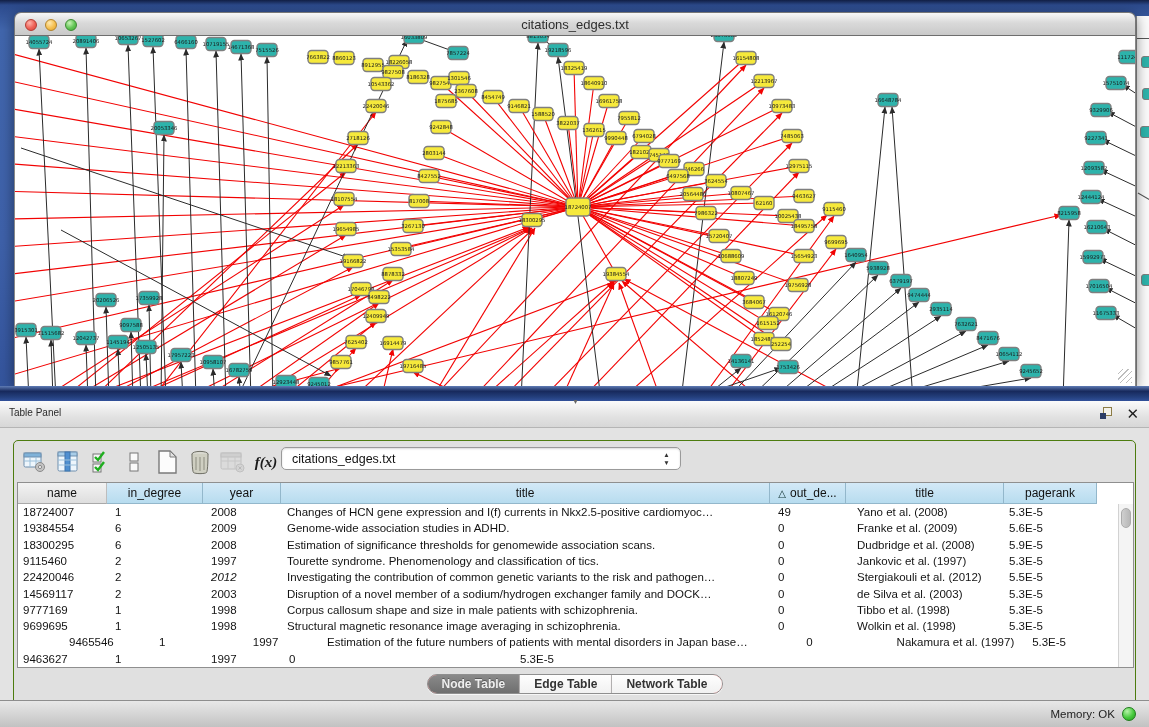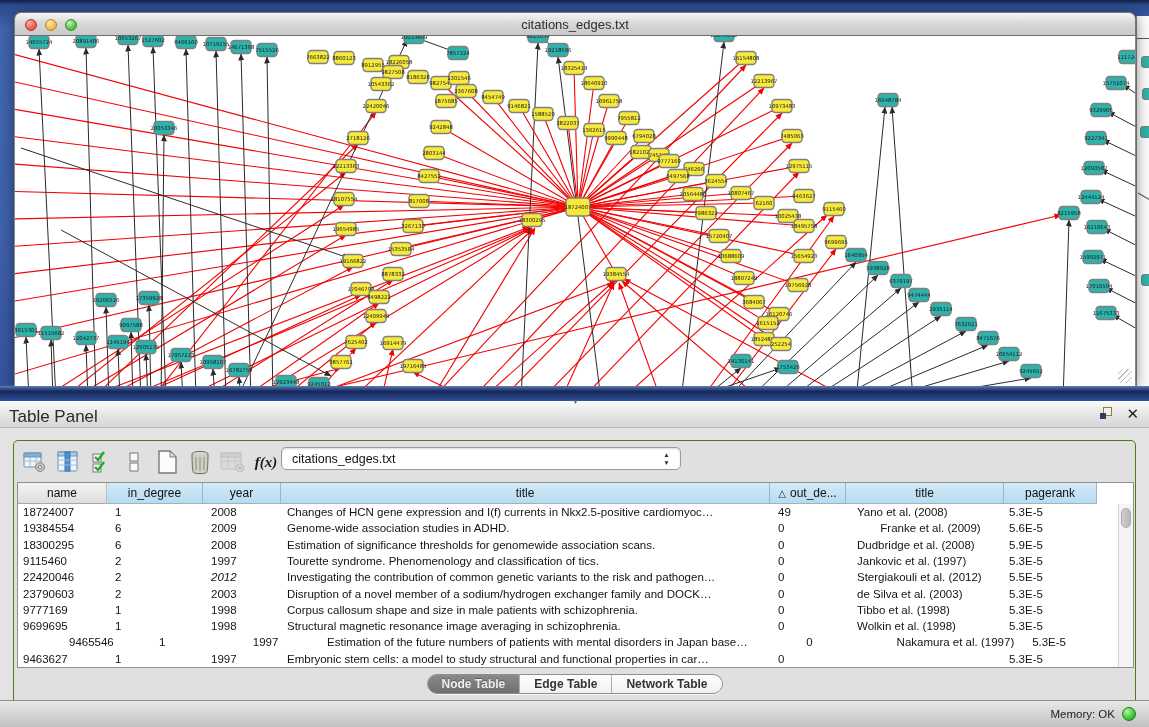--- a/index.html
+++ b/index.html
@@ -32,21 +32,21 @@
     background:#ffffff; border-left:1px solid #888; border-right:1px solid #888; overflow:hidden; }
   .canvas svg { display:block; }
   .grip { position:absolute; right:3px; bottom:3px; width:14px; height:14px; opacity:.65;
     background:repeating-linear-gradient(135deg,transparent 0 3px,#9a9a9a 3px 4px); }
   .navy-strip { position:absolute; left:0; top:386px; width:1149px; height:15px;
     background:linear-gradient(180deg,#5f7cb5 0,#17295c 35%,#24407e 75%,#31519a 100%); }
 
   
   .panel-titlebar { position:absolute; left:0; top:401px; width:1149px; height:27px;
     background:linear-gradient(180deg,#fbfbfb,#e2e2e2 60%,#d7d7d7); border-bottom:1px solid #b5b5b5; }
-  .panel-title { position:absolute; left:9px; top:6px; font-size:17px; color:#2b2b2b; }
+  .panel-title { position:absolute; left:9px; top:6px; font-size:10px; color:#2b2b2b; }
   .splitter-nub { position:absolute; left:571px; top:-2px; width:9px; height:6px; color:#666; font-size:8px; line-height:6px; text-align:center;}
   .float-btn { position:absolute; right:34px; top:6px; width:15px; height:15px; }
   .float-btn .sq1 { position:absolute; left:3px; top:0; width:9px; height:9px; border:1.5px solid #8c7c46; background:#f4f2ea;}
   .float-btn .sq2 { position:absolute; left:0; top:6px; width:6px; height:6px; background:#2c3d66; }
   .close-btn { position:absolute; right:10px; top:4px; font-size:15px; font-weight:bold; color:#1c1c1c; line-height:18px;}
 
   .panel-body { position:absolute; left:0; top:428px; width:1149px; height:272px; background:#e3e3e3; }
   .inset { position:absolute; left:13px; top:12px; width:1123px; height:294px;
     background:#e0e0e0; border:1px solid #4d7c0f; border-radius:5px; }
   .toolbar { position:absolute; left:6px; top:3px; height:36px; display:flex; align-items:center; }
@@ -891,21 +891,21 @@
               <div class="td" style="width: 76px; padding-left: 8px;">49</div>
               <div class="td" style="width: 158px; padding-left: 11px;">Yano et al. (2008)</div>
               <div class="td" style="width: 93px; padding-left: 5px;">5.3E-5</div>
             </div>
             <div class="tr" style="top: 16.3px;">
               <div class="td" style="width: 89px; padding-left: 5px;">19384554</div>
               <div class="td" style="width: 96px; padding-left: 8px;">6</div>
               <div class="td" style="width: 78px; padding-left: 8px;">2009</div>
               <div class="td" style="width: 489px; padding-left: 6px;">Genome-wide association studies in ADHD.</div>
               <div class="td" style="width: 76px; padding-left: 8px;">0</div>
-              <div class="td" style="width: 158px; padding-left: 11px; text-align: center;">Franke et al. (2009)</div>
+              <div class="td" style="width: 158px; padding-left: 11px;">Franke et al. (2009)</div>
               <div class="td" style="width: 93px; padding-left: 5px;">5.6E-5</div>
             </div>
             <div class="tr" style="top: 32.6px;">
               <div class="td" style="width: 89px; padding-left: 5px;">18300295</div>
               <div class="td" style="width: 96px; padding-left: 8px;">6</div>
               <div class="td" style="width: 78px; padding-left: 8px;">2008</div>
               <div class="td" style="width: 489px; padding-left: 6px;">Estimation of significance thresholds for genomewide association scans.</div>
               <div class="td" style="width: 76px; padding-left: 8px;">0</div>
               <div class="td" style="width: 158px; padding-left: 11px;">Dudbridge et al. (2008)</div>
               <div class="td" style="width: 93px; padding-left: 5px;">5.9E-5</div>
@@ -922,21 +922,21 @@
             <div class="tr" style="top: 65.2px;">
               <div class="td" style="width: 89px; padding-left: 5px;">22420046</div>
               <div class="td" style="width: 96px; padding-left: 8px;">2</div>
               <div class="td" style="width: 78px; padding-left: 8px; font-style: italic;">2012</div>
               <div class="td" style="width: 489px; padding-left: 6px;">Investigating the contribution of common genetic variants to the risk and pathogen…</div>
               <div class="td" style="width: 76px; padding-left: 8px;">0</div>
               <div class="td" style="width: 158px; padding-left: 11px;">Stergiakouli et al. (2012)</div>
               <div class="td" style="width: 93px; padding-left: 5px;">5.5E-5</div>
             </div>
             <div class="tr" style="top: 81.5px;">
-              <div class="td" style="width: 89px; padding-left: 5px;">23790603</div>
+              <div class="td" style="width: 89px; padding-left: 5px;">14569117</div>
               <div class="td" style="width: 96px; padding-left: 8px;">2</div>
               <div class="td" style="width: 78px; padding-left: 8px;">2003</div>
               <div class="td" style="width: 489px; padding-left: 6px;">Disruption of a novel member of a sodium/hydrogen exchanger family and DOCK…</div>
               <div class="td" style="width: 76px; padding-left: 8px;">0</div>
               <div class="td" style="width: 158px; padding-left: 11px;">de Silva et al. (2003)</div>
               <div class="td" style="width: 93px; padding-left: 5px;">5.3E-5</div>
             </div>
             <div class="tr" style="top: 97.8px;">
               <div class="td" style="width: 89px; padding-left: 5px;">9777169</div>
               <div class="td" style="width: 96px; padding-left: 8px;">1</div>
@@ -961,21 +961,20 @@
               <div class="td" style="width: 78px; padding-left: 8px;">1997</div>
               <div class="td" style="width: 489px; padding-left: 6px;">Estimation of the future numbers of patients with mental disorders in Japan base…</div>
               <div class="td" style="width: 76px; padding-left: 8px;">0</div>
               <div class="td" style="width: 158px; padding-left: 11px; text-align: center;">Nakamura et al. (1997)</div>
               <div class="td" style="width: 93px; padding-left: 5px;">5.3E-5</div>
             </div>
             <div class="tr" style="top: 146.7px;">
               <div class="td" style="width: 89px; padding-left: 5px;">9463627</div>
               <div class="td" style="width: 96px; padding-left: 8px;">1</div>
               <div class="td" style="width: 78px; padding-left: 8px;">1997</div>
-              <div class="td" style="width: 489px; padding-left: 6px;">Embryonic stem cells: a model to study structural and functional properties in car…</div>
               <div class="td" style="width: 76px; padding-left: 8px;">0</div>
               <div class="td" style="width: 158px; padding-left: 11px; margin-top: 40px;">Hescheler et al. (1997)</div>
               <div class="td" style="width: 93px; padding-left: 5px;">5.3E-5</div>
             </div>
           </div>
         <div class="vscroll">
           <div class="vthumb"></div>
         </div>
       </div>
     </div>

